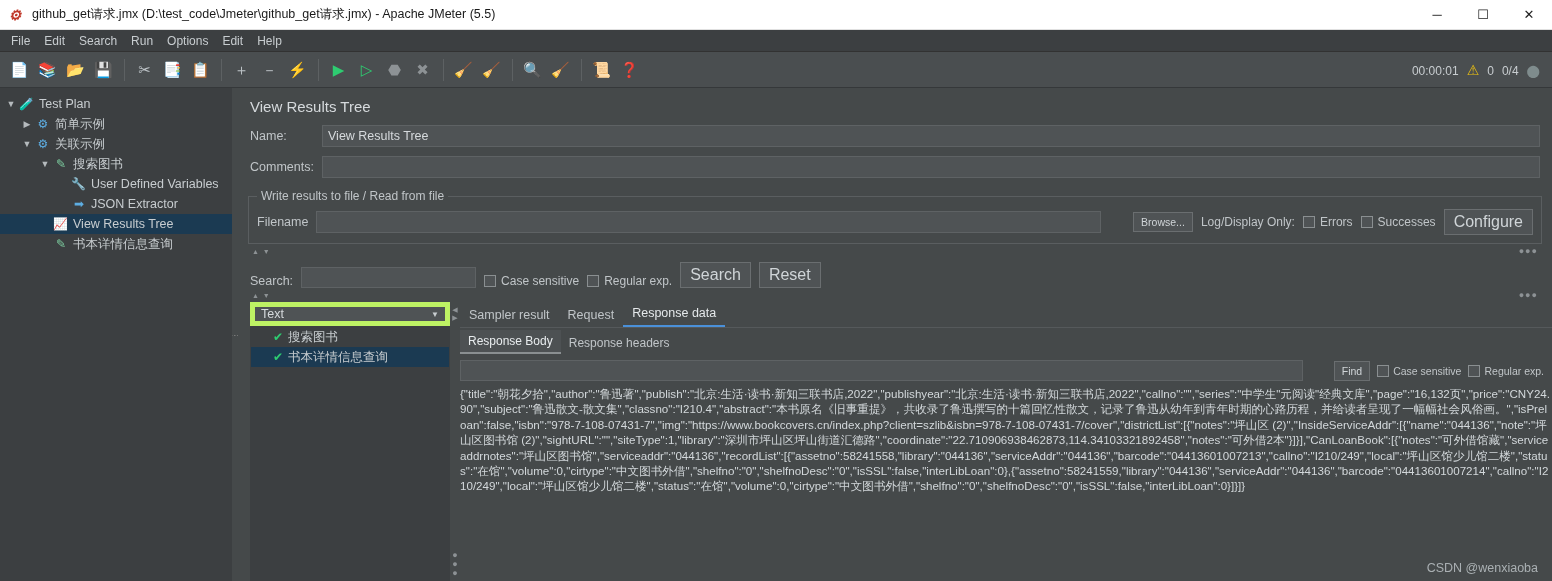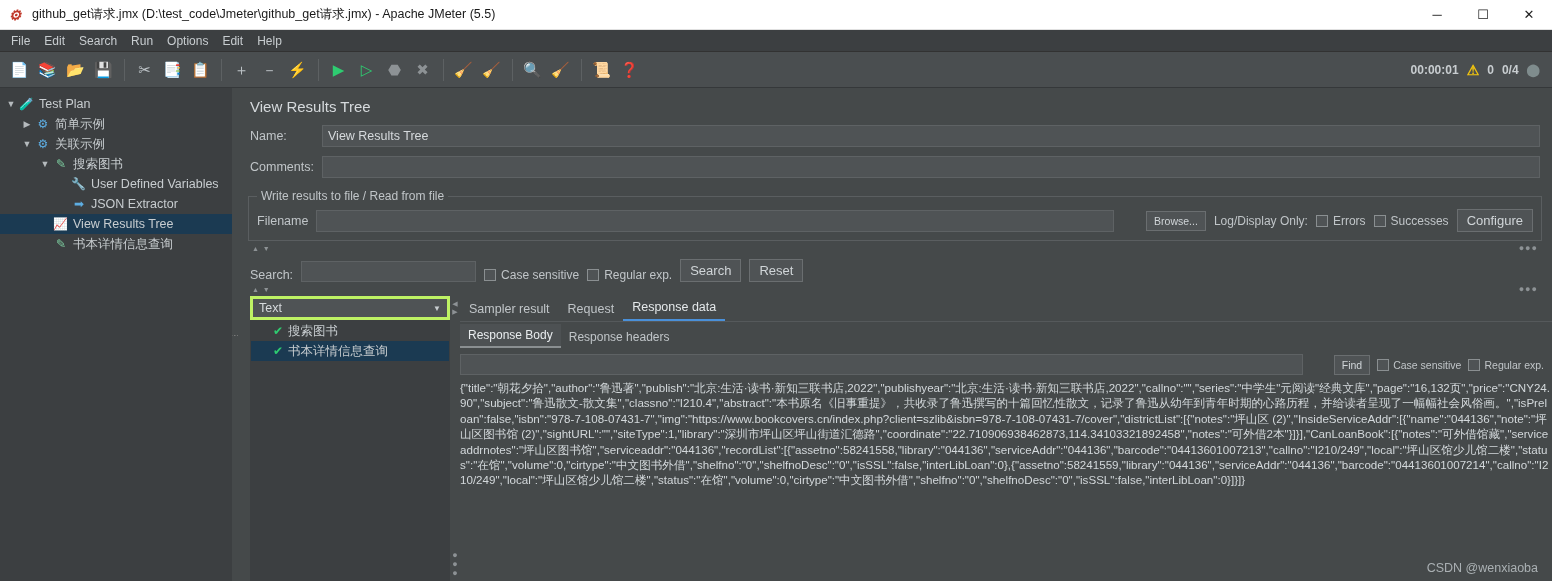--- a/index.html
+++ b/index.html
@@ -43,21 +43,21 @@
     height: 36px; background: #4a4e50; display: flex; align-items: center;
     padding: 0 6px; border-bottom: 1px solid #35383a;
   }
   .tb-ico {
     width: 27px; height: 26px; display: flex; align-items: center;
     justify-content: center; font-size: 15px; margin-right: 1px;
     line-height: 1;
   }
   .tb-sep { width: 1px; height: 22px; background: #5d6163; margin: 0 6px; }
   .tb-spacer { flex: 1; }
-  #tb-status { display: flex; align-items: center; font-size: 12px; color: #c8cdd0; gap: 8px; padding-right: 6px; font-weight: bold;}
+  #tb-status { display: flex; align-items: flex-end; font-size: 12px; color: #c8cdd0; gap: 8px; padding-right: 6px;}
   #tb-status .warnico { font-size: 14px; }
 
   
   #bodywrap { display: flex; height: calc(581px - 30px - 22px - 36px); }
   #tree {
     width: 232px; background: #3c3f41; padding-top: 6px;
     font-size: 12.5px; overflow: hidden; position: relative;
   }
   #splitv { width: 6px; background: #45494a; display:flex; align-items:center; justify-content:center;}
   #splitv .dots { font-size: 9px; color: #888; letter-spacing: -1px; writing-mode: vertical-rl;}
@@ -85,21 +85,21 @@
 
   fieldset.grp {
     border: 1px solid #5a5e60; border-radius: 0; margin: 2px 10px 0 10px;
     padding: 6px 8px 8px 8px;
   }
   fieldset.grp > legend { font-size: 12px; color: #c0c5c8; padding: 0 4px; }
   .filerow { display: flex; align-items: center; gap: 8px; }
   .filerow .flabel2 { font-size: 12.5px; color: #c0c5c8; flex: none; }
   .btn {
     background: #4f5355; border: 1px solid #6a6e70; color: #d0d5d8;
-    font-size: 13px; padding: 3px 9px; font-family: "Liberation Sans", sans-serif;
+    font-size: 16px; padding: 3px 9px; font-family: "Liberation Sans", sans-serif;
     white-space: nowrap;
   }
   .btn.sm { font-size: 10.5px; padding: 3px 7px; margin-left: 24px; }
   .cbx {
     width: 12px; height: 12px; border: 1px solid #8a8f91; background: #4f5355;
     flex: none; display: inline-block;
   }
   .cbwrap { display: flex; align-items: center; gap: 5px; font-size: 12px; color: #c0c5c8; white-space: nowrap;}
   .cbwrap.sm { font-size: 10.5px; gap: 4px;}
 
@@ -113,21 +113,21 @@
   #searchrow { display: flex; align-items: flex-end; gap: 8px; padding: 4px 12px 0 12px;}
   #searchrow .sin {
     width: 175px; height: 21px; background: #4f5355; border: 1px solid #5e6264;
     color: #d6dadd; font-size: 12px; padding: 0 4px;
   }
 
   
   #lower { flex: 1; display: flex; overflow: hidden; padding: 0 0 0 12px; min-height: 0;}
   #leftcol { width: 200px; display: flex; flex-direction: column; flex: none;}
   #typesel {
-    height: 24px; background: #4f5355; border: 3px solid #bef264; display: flex;
+    height: 24px; background: #4f5355; border: 5px solid #bef264; display: flex;
     align-items: center; padding: 0 6px; font-size: 12.5px; color: #d6dadd;
     justify-content: space-between;
   }
   #typesel .cv { font-size: 8px; color: #c8cdd0; }
   #resultlist { flex: 1; background: #3c3f41; border: 1px solid #3c3f41; overflow: hidden; }
   .rli { display: flex; align-items: center; height: 20px; padding-left: 22px; font-size: 12.5px; color: #c8cdd0;}
   .rli.sel { background: #1b3a52; }
   .rli .ok { color: #2ecc71; font-size: 12px; margin-right: 5px; line-height: 1;}
 
   #splith { width: 10px; display: flex; flex-direction: column; align-items: center; justify-content: flex-start; padding-top: 4px; gap:2px;}

